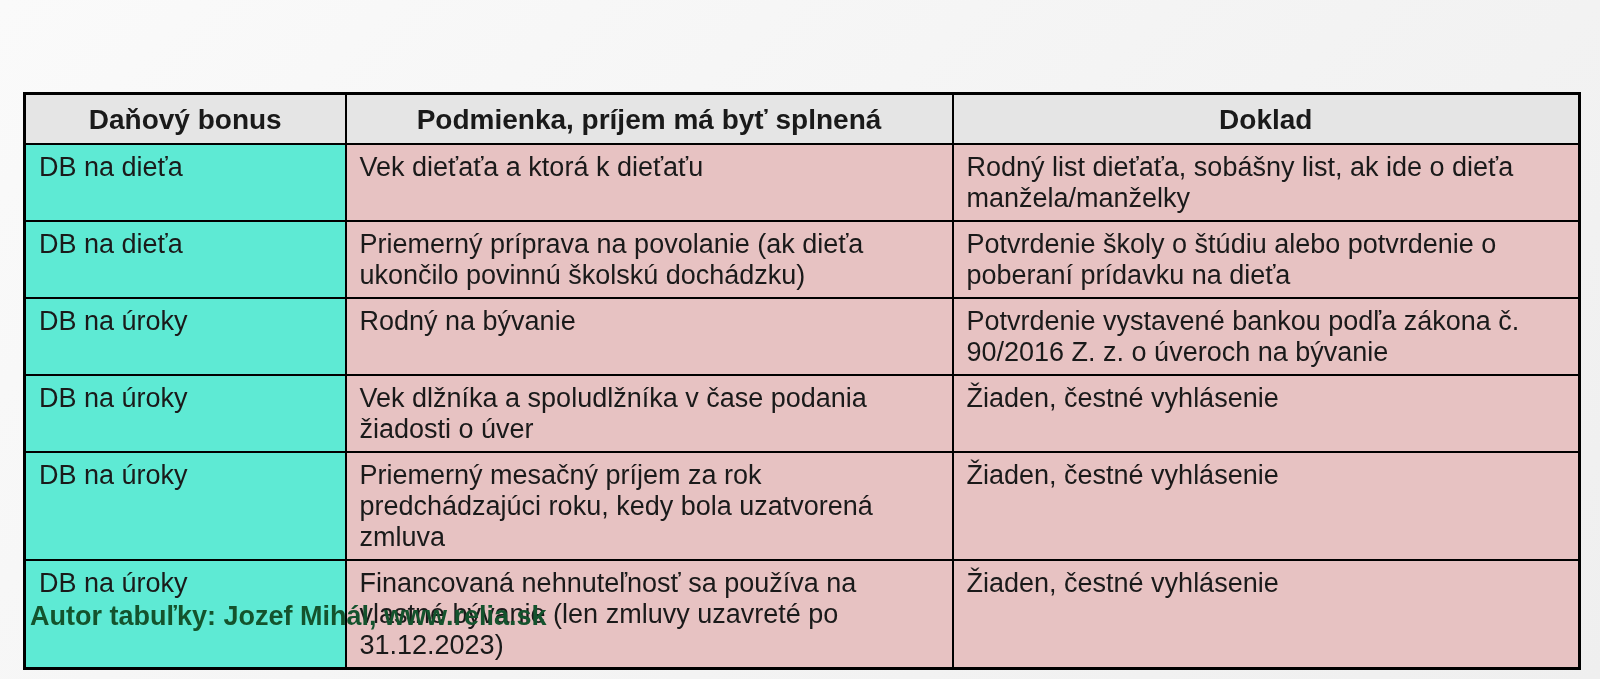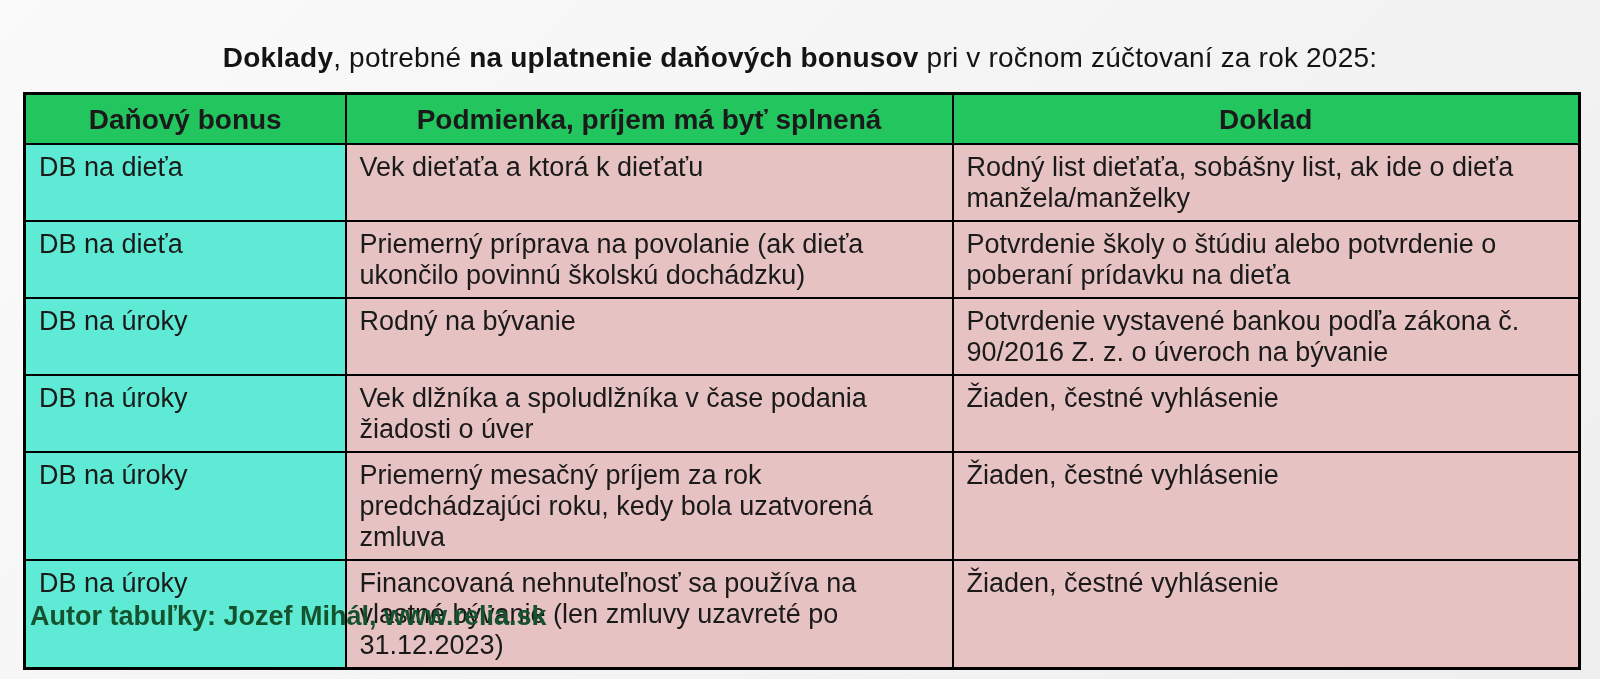--- a/index.html
+++ b/index.html
@@ -38,21 +38,21 @@
     line-height: 31px;
   }
   table.doc-table, table.doc-table td, table.doc-table th {
     border: 2px solid #000;
   }
   table.doc-table { border-width: 3px; }
   col.c1 { width: 321px; }
   col.c2 { width: 607px; }
   col.c3 { width: 627px; }
   thead th {
-    background: #22c55e;
+    background: #e5e5e5;
     font-weight: 700;
     font-size: 28px;
     text-align: center;
     vertical-align: top;
     height: 50px;
     padding: 9px 6px 6px 6px;
   }
   tbody td {
     vertical-align: top;
     padding: 7px 10px 6px 13px;
@@ -71,23 +71,20 @@
     font-size: 27px;
     font-weight: 700;
     color: #14532d;
   }
 </style>
 </head>
 <body>
 
 <div class="page">
 
-  <div class="title">
-    <b>Doklady</b><span>, potrebné </span><b>na uplatnenie daňových bonusov</b><span> pri v ročnom zúčtovaní za rok 2025:</span>
-  </div>
 
   <table class="doc-table">
     <colgroup>
       <col class="c1">
         <col class="c2">
         <col class="c3">
     </colgroup>
     <thead>
       <tr>
         <th>Daňový bonus</th>

